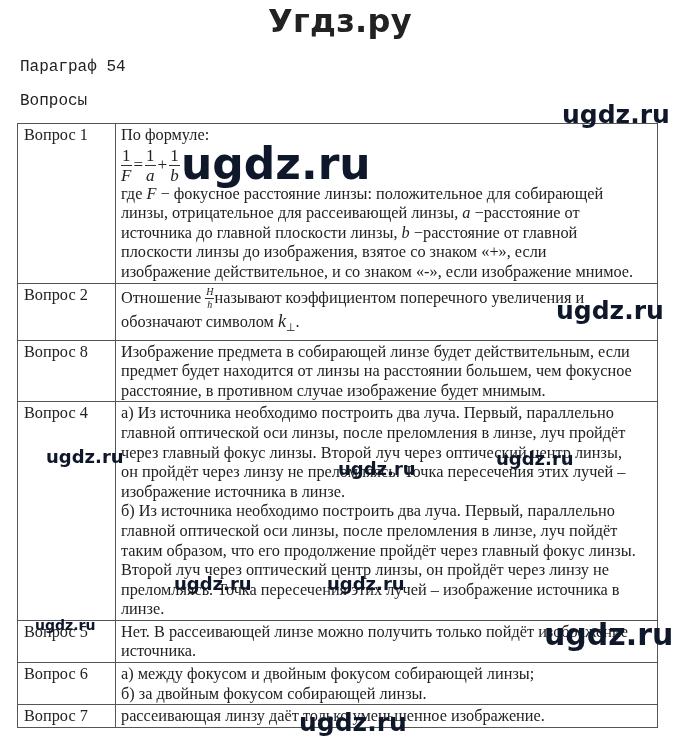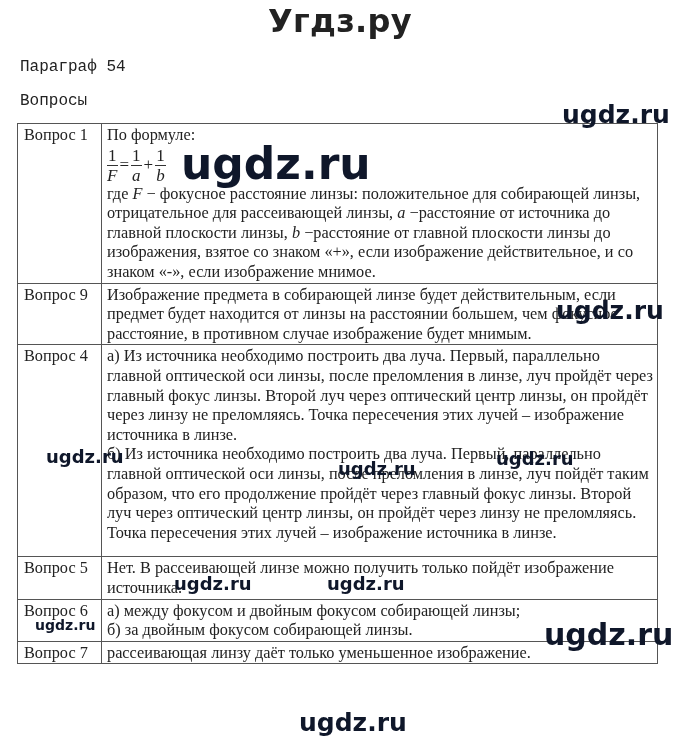--- a/index.html
+++ b/index.html
@@ -3,21 +3,21 @@
 <meta charset="utf-8">
 <style>
   html, body { margin:0; padding:0; background:#fff; }
   body { width:680px; height:747px; position:relative; overflow:hidden;
          font-family:"Liberation Serif", serif; color:#222; }
   .site-title { position:absolute; left:0; width:680px; top:2px; text-align:center;
          font-family:"DejaVu Sans", sans-serif; font-weight:bold; font-size:32px; color:#222; letter-spacing:0.3px; }
   .wm { position:absolute; font-family:"DejaVu Sans", sans-serif; font-weight:bold; color:#0f172a; white-space:nowrap; }
   .heading { position:absolute; left:20px; font-size:16px; color:#222;font-family:Liberation Mono, monospace; }
   table.qa { position:absolute; left:17px; top:123px; width:641px; border-collapse:collapse; }
-  table.qa td { border:1.2px solid #555; vertical-align:top; font-size:16.3px; line-height:19.6px; padding:1px 3px 1px 5px;margin-top:40px; }
+  table.qa td { border:1.2px solid #555; vertical-align:top; font-size:16.3px; line-height:19.6px; padding:1px 17px 1px 5px;margin-top:40px; }
   table.qa td.q { width:74px; padding-left:6px; }
   .frac { display:inline-block; vertical-align:middle; text-align:center; font-style:italic; line-height:1; }
   .frac .num { display:block; border-bottom:1px solid #333; padding:0 1px 1px; font-style:normal; }
   .frac .den { display:block; padding-top:1px; }
   .frac.small { font-size:10px; }
   .frac.big { font-size:17px; }
   .frac.big .num { font-size:17px; }
   .formula { font-size:17px; line-height:22px; padding-top:2px; }
   .op { vertical-align:middle; margin:0 2px; }
   i.v { font-style:italic; }
@@ -36,22 +36,28 @@
       <tr style="height:157px;">
     <td class="q">Вопрос 1</td>
     <td>
       <div>По формуле:</div>
       <div class="formula">
         <span class="frac big"><span class="num">1</span><span class="den">F</span></span><span class="op">=</span><span class="frac big"><span class="num">1</span><span class="den">a</span></span><span class="op">+</span><span class="frac big"><span class="num">1</span><span class="den">b</span></span>
       </div>
       <div><span>где </span><i class="v">F</i><span> − фокусное расстояние линзы: положительное для собирающей линзы, отрицательное для рассеивающей линзы, </span><i class="v">a</i><span> −расстояние от источника до главной плоскости линзы, </span><i class="v">b</i><span> −расстояние от главной плоскости линзы до изображения, взятое со знаком «+», если изображение действительное, и со знаком «-», если изображение мнимое.</span></div>
     </td>
   </tr>
+  <tr style="height:48px;">
+    <td class="q">Вопрос 2</td>
+    <td style="padding-top:3px; line-height:22px;">
+      <span>Отношение </span><span class="frac small"><span class="num" style="font-style:italic;">H</span><span class="den">h</span></span><span>называют коэффициентом поперечного увеличения и обозначают символом </span><i class="v" style="font-size:18px;">k</i><sub>⊥</sub><span>.</span>
+    </td>
+  </tr>
   <tr style="height:58px;">
-    <td class="q">Вопрос 9</td>
+    <td class="q">Вопрос 8</td>
     <td>Изображение предмета в собирающей линзе будет действительным, если предмет будет находится от линзы на расстоянии большем, чем фокусное расстояние, в противном случае изображение будет мнимым.</td>
   </tr>
   <tr style="height:212px;">
     <td class="q">Вопрос 4</td>
     <td>
       <div>а) Из источника необходимо построить два луча. Первый, параллельно главной оптической оси линзы, после преломления в линзе, луч пройдёт через главный фокус линзы. Второй луч через оптический центр линзы, он пройдёт через линзу не преломляясь. Точка пересечения этих лучей – изображение источника в линзе.</div>
       <div>б) Из источника необходимо построить два луча. Первый, параллельно главной оптической оси линзы, после преломления в линзе, луч пойдёт таким образом, что его продолжение  пройдёт через главный фокус линзы. Второй луч через оптический центр линзы, он пройдёт через линзу не преломляясь. Точка пересечения этих лучей – изображение источника в линзе.</div>
     </td>
   </tr>
   <tr style="height:39px;">

